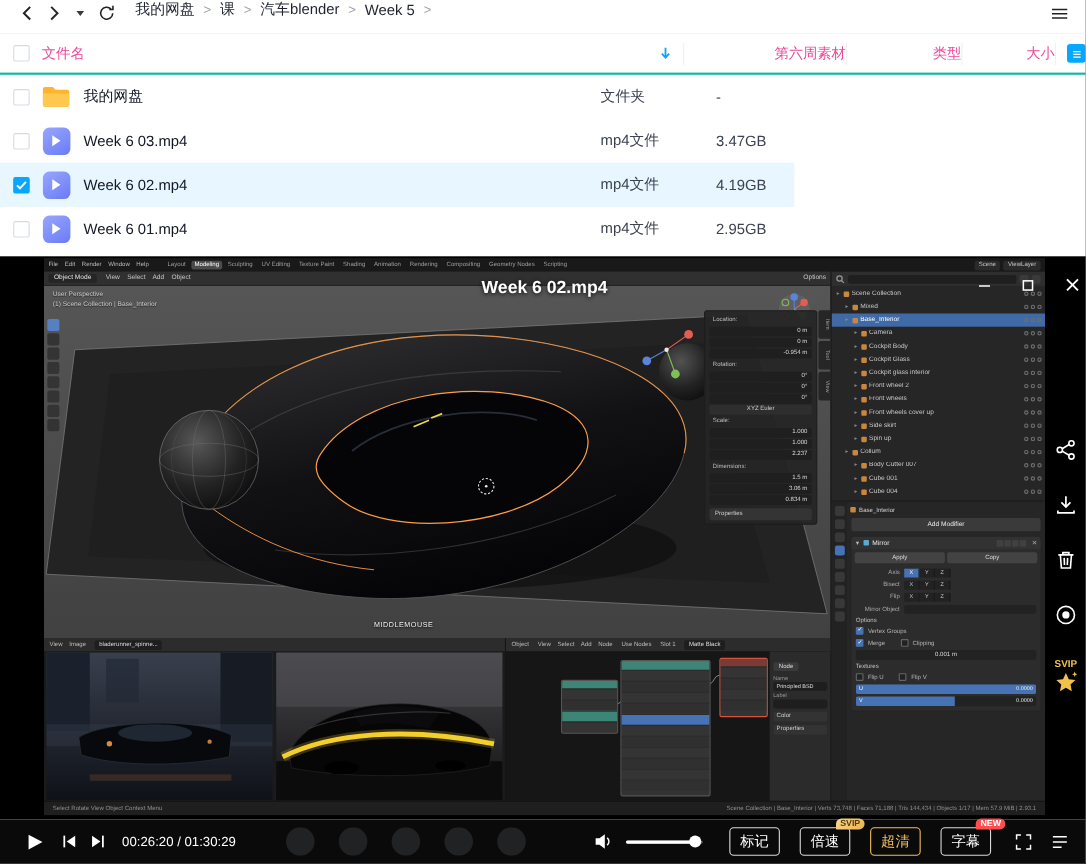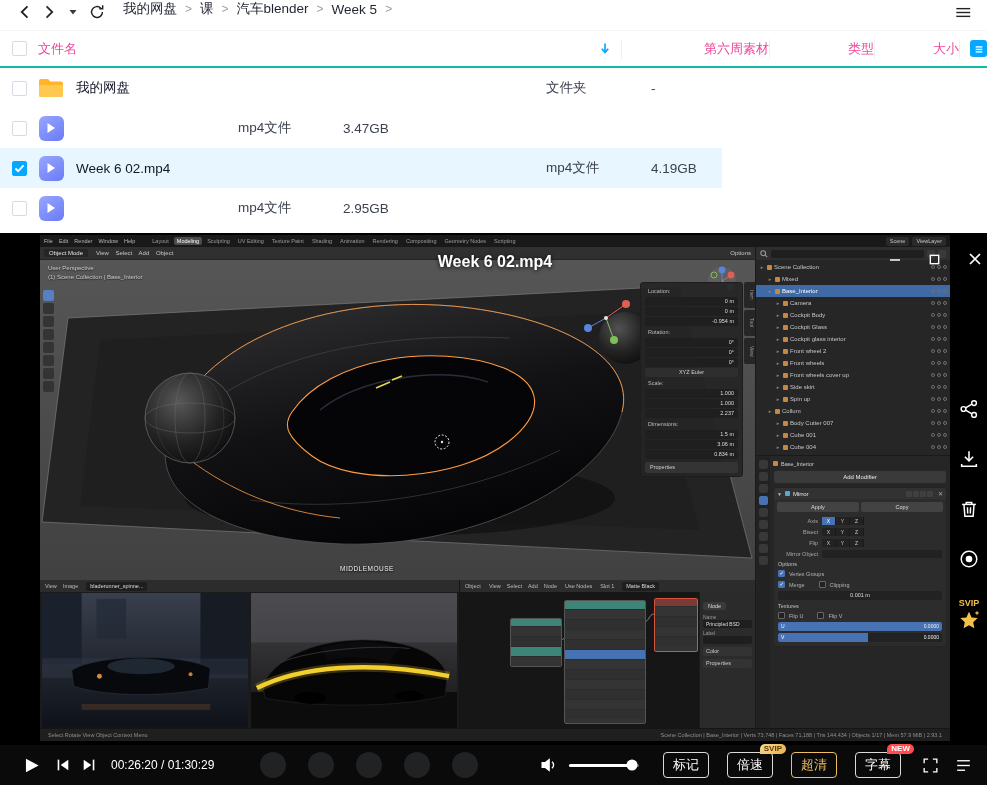--- a/index.html
+++ b/index.html
@@ -281,20 +281,21 @@
       <span class="cbcell">
           <span class="cb"></span>
         </span>
       <span class="ficon">
         <span class="vicon">
             <svg width="10" height="12" viewBox="0 0 10 12">
               <path d="M1.5 1 L9 6 L1.5 11 Z" fill="#fff"></path>
             </svg>
           </span>
       </span>
+      <span class="fname">Week 6 03.mp4</span>
       <span class="ftime"></span>
       <span class="ftype">mp4文件</span>
       <span class="fsize">3.47GB</span>
     </div>
 
     <div class="row sel">
       <span class="cbcell">
         <span class="cb on">
           <svg width="11" height="9" viewBox="0 0 12 10" fill="none" stroke="#fff" stroke-width="2">
               <path d="M1.5 5 L4.5 8 L10.5 1.5"></path>
@@ -318,20 +319,21 @@
       <span class="cbcell">
           <span class="cb"></span>
         </span>
       <span class="ficon">
         <span class="vicon">
             <svg width="10" height="12" viewBox="0 0 10 12">
               <path d="M1.5 1 L9 6 L1.5 11 Z" fill="#fff"></path>
             </svg>
           </span>
       </span>
+      <span class="fname">Week 6 01.mp4</span>
       <span class="ftime"></span>
       <span class="ftype">mp4文件</span>
       <span class="fsize">2.95GB</span>
     </div>
   </div>
 
   <div class="player">
     <div class="frame">
 
       <div class="bl-titlebar">

